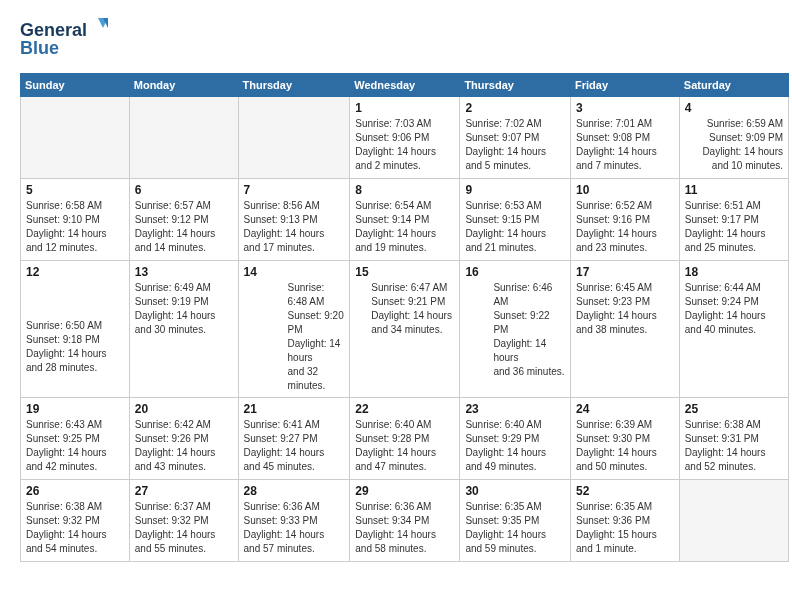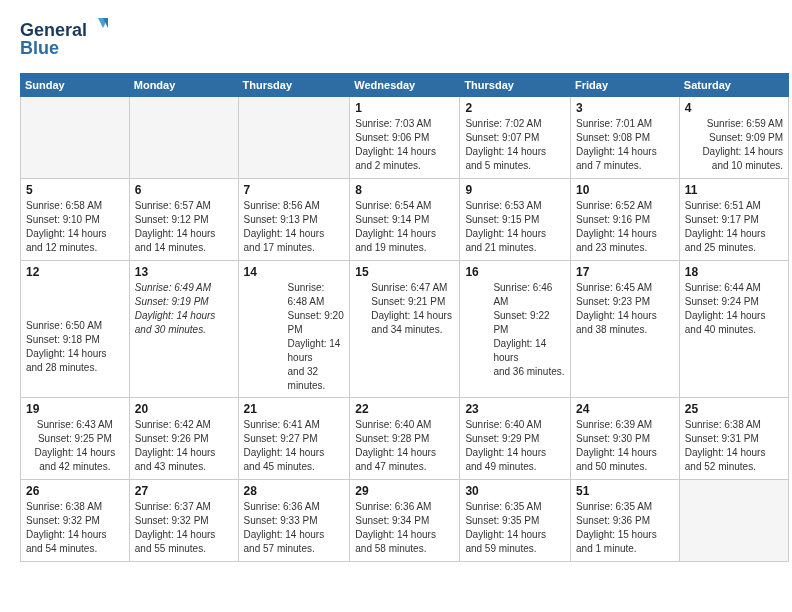--- a/index.html
+++ b/index.html
@@ -193,21 +193,21 @@
         <tr>
           <td>
             <span class="day-num">12</span>
             <div class="day-info" style="white-space: pre-line; margin-top: 40px;">Sunrise: 6:50 AM
 Sunset: 9:18 PM
 Daylight: 14 hours
 and 28 minutes.</div>
           </td>
           <td>
             <span class="day-num">13</span>
-            <div class="day-info" style="white-space: pre-line; font-style: italic;">Sunrise: 6:49 AM
+            <div class="day-info" style="white-space: pre-line;">Sunrise: 6:49 AM
 Sunset: 9:19 PM
 Daylight: 14 hours
 and 30 minutes.</div>
           </td>
           <td>
             <span class="day-num">14</span>
             <div class="day-info" style="white-space: pre-line; margin-left: 44px;">Sunrise: 6:48 AM
 Sunset: 9:20 PM
 Daylight: 14 hours
 and 32 minutes.</div>
@@ -237,21 +237,21 @@
             <span class="day-num">18</span>
             <div class="day-info" style="white-space: pre-line;">Sunrise: 6:44 AM
 Sunset: 9:24 PM
 Daylight: 14 hours
 and 40 minutes.</div>
           </td>
         </tr>
         <tr>
           <td>
             <span class="day-num">19</span>
-            <div class="day-info" style="white-space: pre-line; text-align: center;">Sunrise: 6:43 AM
+            <div class="day-info" style="white-space: pre-line;">Sunrise: 6:43 AM
 Sunset: 9:25 PM
 Daylight: 14 hours
 and 42 minutes.</div>
           </td>
           <td>
             <span class="day-num">20</span>
             <div class="day-info" style="white-space: pre-line;">Sunrise: 6:42 AM
 Sunset: 9:26 PM
 Daylight: 14 hours
 and 43 minutes.</div>
@@ -322,21 +322,21 @@
 and 58 minutes.</div>
           </td>
           <td>
             <span class="day-num">30</span>
             <div class="day-info" style="white-space: pre-line;">Sunrise: 6:35 AM
 Sunset: 9:35 PM
 Daylight: 14 hours
 and 59 minutes.</div>
           </td>
           <td>
-            <span class="day-num">51</span>
+            <span class="day-num">52</span>
             <div class="day-info" style="white-space: pre-line;">Sunrise: 6:35 AM
 Sunset: 9:36 PM
 Daylight: 15 hours
 and 1 minute.</div>
           </td>
           <td class="empty"></td>
         </tr>
       </tbody>
   </table>
 </div>

